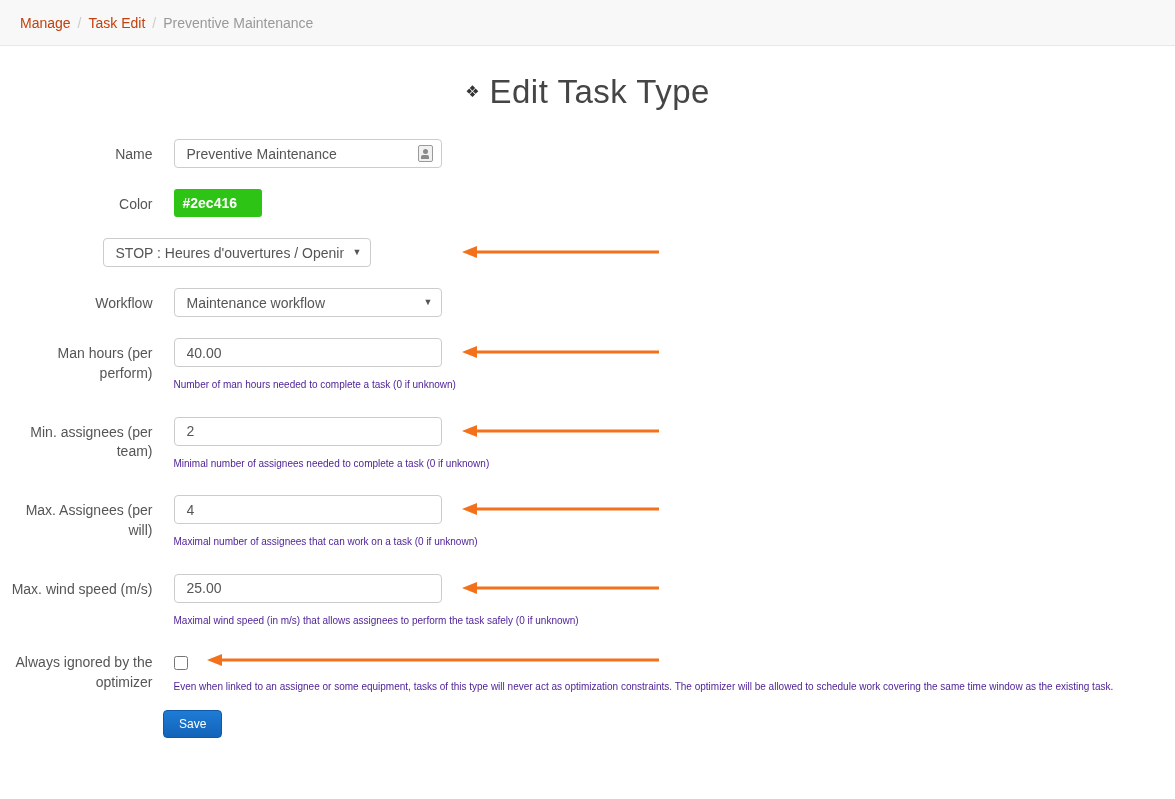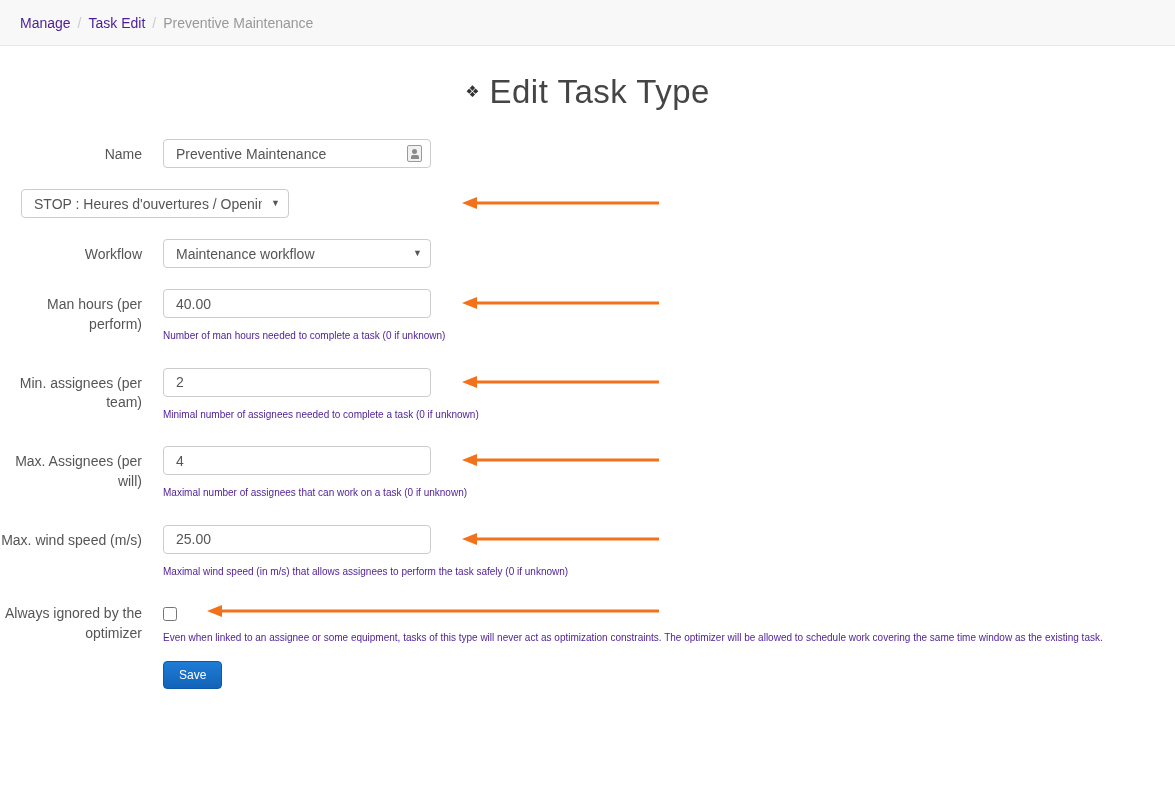--- a/index.html
+++ b/index.html
@@ -11,21 +11,21 @@
     font-size:14px; color:#555;
     overflow:hidden;
   }
   
   .crumb-bar {
     background:#f8f8f8;
     border-bottom:1px solid #e7e7e7;
     padding:15px 20px 14px 20px;
     font-size:14px;
   }
-  .crumb-link { color:#4c1d95; text-decoration:none; cursor:pointer;margin-top:48px; }
+  .crumb-link { color:#c2410c; text-decoration:none; cursor:pointer;margin-top:48px; }
   .crumb-sep { color:#ccc; margin:0 7px; }
   .crumb-current { color:#999; }
 
   
   .title-wrap {
     text-align:center;
     margin:27px 0 28px 0;
     color:#454545;
   }
   .title-icon {
@@ -36,20 +36,21 @@
     display:inline; font-size:33px; font-weight:normal;
     letter-spacing:0.5px;
   }
 
   
   .form { width:1175px; }
   .form-row {
     display:flex;
     position:relative;
     margin-bottom:21px;
+    justify-content:center;
   }
   .form-row.with-help { margin-bottom:23px; }
   .lbl {
     width:142px; flex:0 0 142px;
     text-align:right;
     color:#555;
     padding-top:6px;
     line-height:1.42;
   }
   .ctrl {
@@ -152,20 +153,26 @@
   <div class="form-row">
     <div class="lbl">Name</div>
     <div class="ctrl">
       <span class="input-wrap">
         <input class="txt-input" type="text" value="Preventive Maintenance" style="">
         <span class="autofill-icon"></span>
       </span>
     </div>
   </div>
 
+  <div class="form-row">
+    <div class="lbl">Color</div>
+    <div class="ctrl">
+      <div class="color-swatch" style="background: rgb(46, 196, 22);">#2ec416</div>
+    </div>
+  </div>
 
   <div class="form-row">
     <div class="ctrl">
       <span class="select-wrap">
         <select class="sel">
           <option>STOP : Heures d'ouvertures / Openin</option>
         </select>
         <span class="caret">▼</span>
       </span>
     </div>

